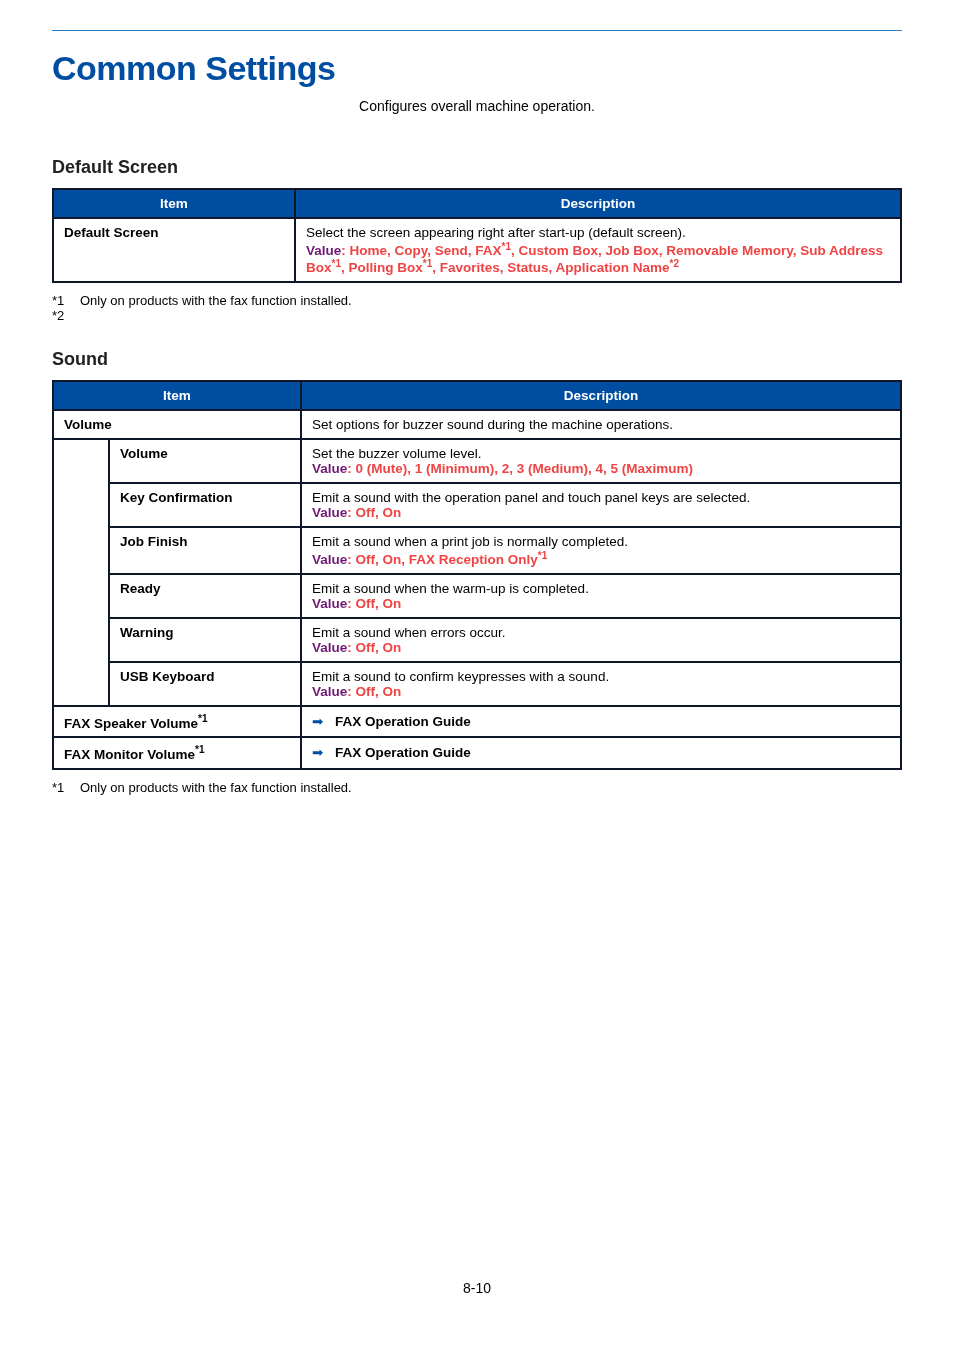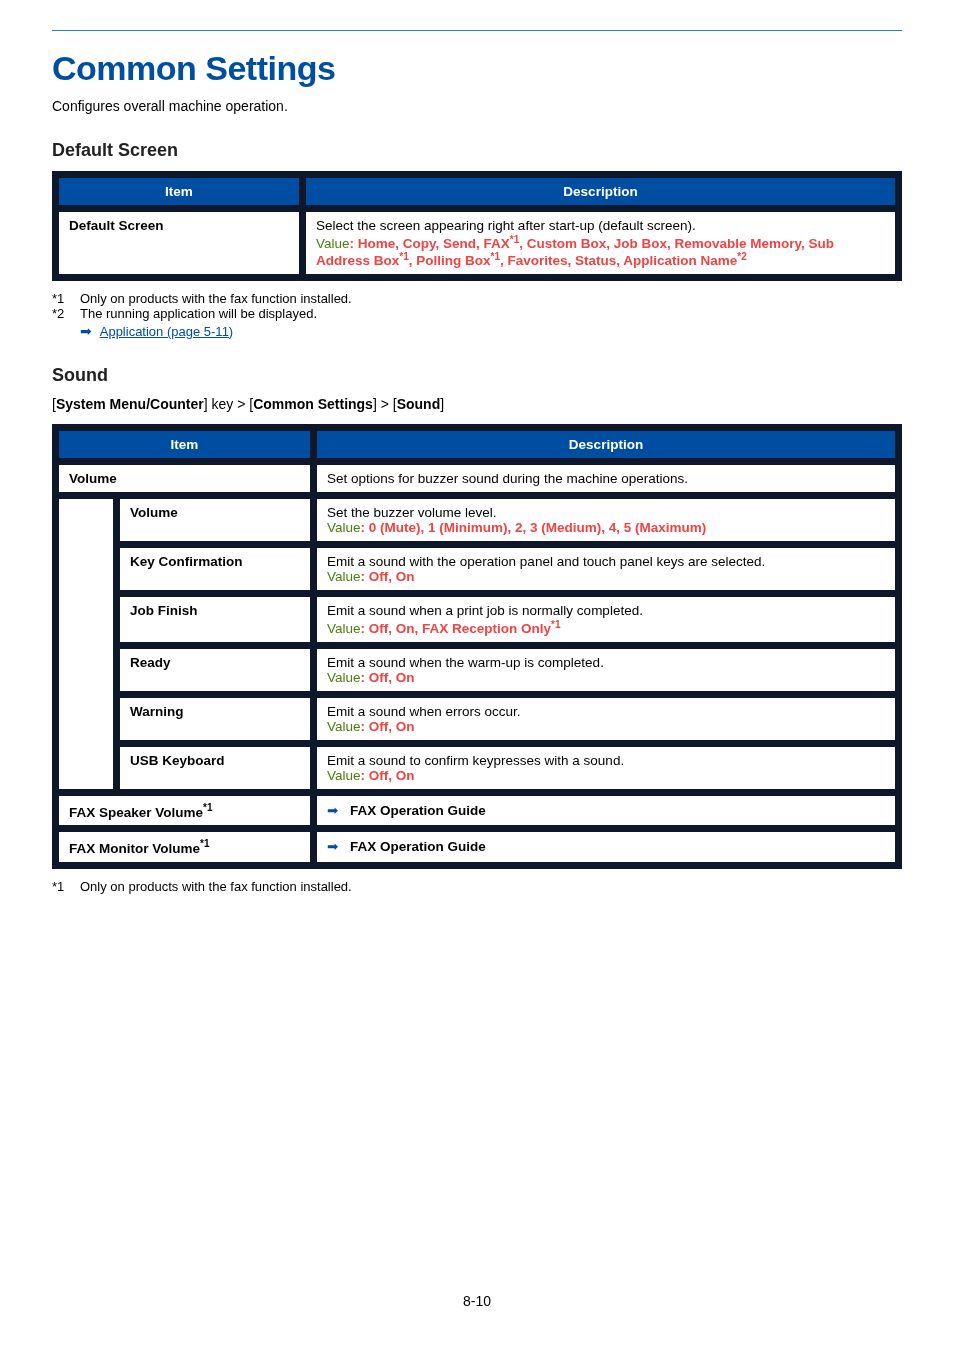--- a/index.html
+++ b/index.html
@@ -28,52 +28,53 @@
   }
   .h1 {
     font-size: 34px;
     font-weight: 800;
     color: #004ea2;
     margin: 0 0 10px 0;
     letter-spacing: -0.5px;
   }
   .intro {
     font-size: 14px;
-    margin: 0 0 26px 0;
+    margin: 0 0 43px 0;
+    text-align: center;
   }
   .h2 {
     font-size: 18px;
     font-weight: bold;
     color: #222;
     margin: 0 0 10px 0;
   }
   .path {
     font-size: 14px;
     margin: 0 0 12px 0;
   }
   .path b { font-weight: bold; }
   table.data {
     width: 100%;
     border-collapse: collapse;
     margin-bottom: 10px;
   }
   table.data th, table.data td {
-    border: 7px solid #0f172a;
+    border: 2px solid #0f172a;
     padding: 6px 10px;
     text-align: left;
     vertical-align: top;
     font-size: 13.5px;
   }
   table.data th {
     background: #004ea2;
     color: #fff;
     font-weight: bold;
     text-align: center;
   }
-  .val-label { color: #4d7c0f; font-weight: normal; }
+  .val-label { color: #701a75; font-weight: bold; }
   .val-text { color: #ef4444; font-weight: bold; }
   sup { font-size: 10px; vertical-align: super; }
   .footnotes {
     font-size: 13px;
     margin-bottom: 26px;
   }
   .footnotes .row { display:flex; }
   .footnotes .num { width: 28px; flex-shrink:0; }
   .link-row { display:flex; align-items:center; margin-top:2px;}
   .arrow-link {
@@ -86,21 +87,21 @@
     text-decoration: underline;
     font-size: 13px;
   }
   .arrow-ref {
     color: #004ea2;
     margin-right: 8px;
   }
   .ref-text { font-weight: bold; }
   .page-num {
     position: absolute;
-    bottom: 41px;
+    bottom: 54px;
     left: 0; right: 0;
     text-align: center;
     font-size: 14px;
   }
   .bold { font-weight: bold; }
 </style>
 </head>
 <body>
 
 <div class="page">
@@ -127,34 +128,24 @@
   </tbody>
     </table>
 
   <div class="footnotes">
     <div class="row">
       <div class="num">*1</div>
       <div>Only on products with the fax function installed.</div>
     </div>
     <div class="row">
       <div class="num">*2</div>
-      <div>
-        <span>The running application will be displayed.</span>
-        <div class="link-row">
-          <span class="arrow-link">➡</span>
-          <span class="link-text">Application (page 5-11)</span>
-        </div>
-      </div>
     </div>
   </div>
 
   <div class="h2">Sound</div>
-  <p class="path">
-    [<b>System Menu/Counter</b>] key &gt; [<b>Common Settings</b>] &gt; [<b>Sound</b>]
-  </p>
 
   <table class="data">
     <tbody>
         <tr>
       <th colspan="2" style="width:220px">Item</th>
       <th>Description</th>
     </tr>
     <tr>
       <td colspan="2" class="bold">Volume</td>
       <td>Set options for buzzer sound during the machine operations.</td>

